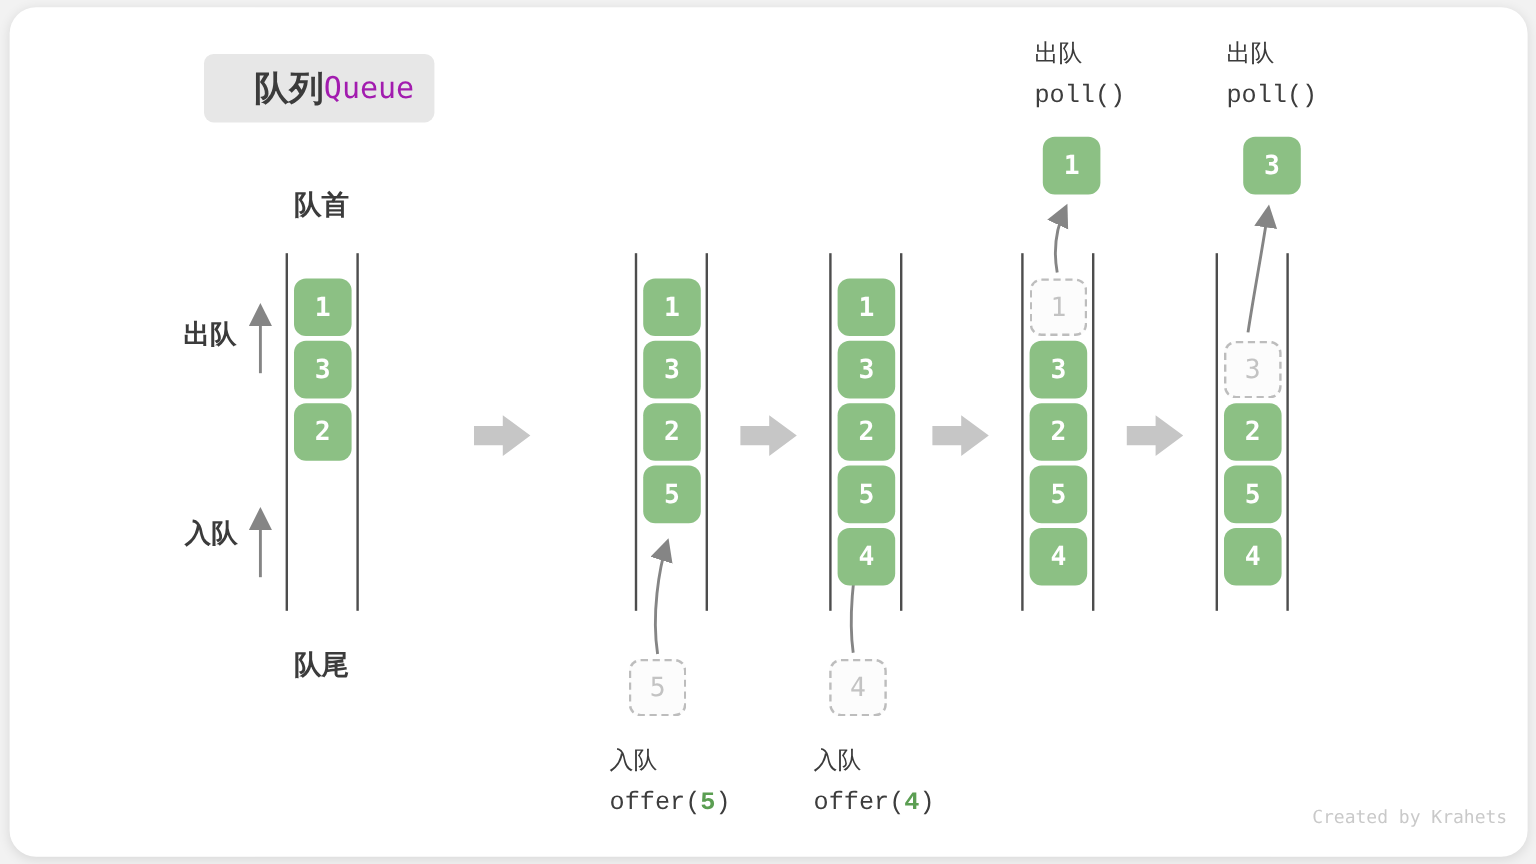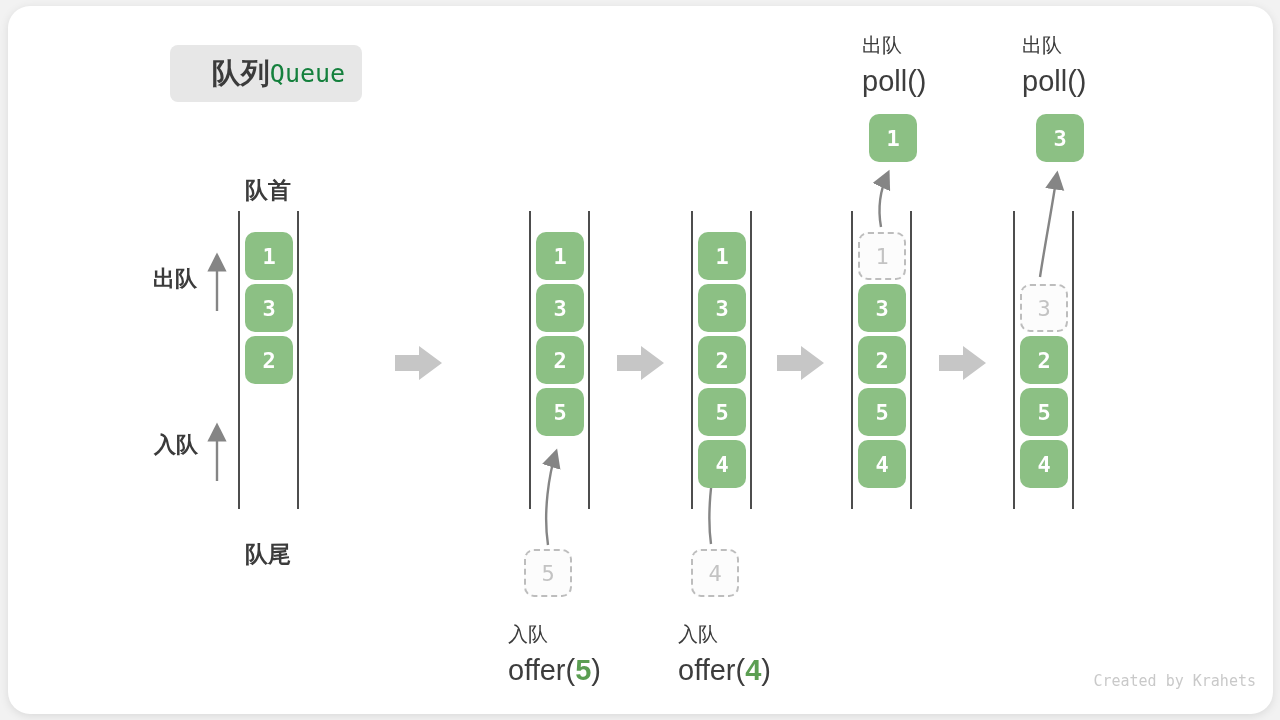--- a/index.html
+++ b/index.html
@@ -6,37 +6,37 @@
     --green:#8cc084; --cell-text:#ffffff; --ghost-border:#bdbdbd; --ghost-bg:#fcfcfc;
     --ghost-text:#c3c3c3; --line:#4d4d4d; --label:#3b3b3b; --mono-text:#3d3d3d;
     --big-arrow:#c6c6c6; --thin-arrow:#858585; --title-bg:#e7e7e7; --green-digit:#5b9e52;
     --signature:#c9c9c9;
   }
   *{margin:0;padding:0;box-sizing:border-box;}
   body{width:1280px;height:720px;background:#f2f2f2;font-family:"Liberation Sans",sans-serif;position:relative;overflow:hidden;}
   .card{position:absolute;left:8px;top:6px;width:1265px;height:708px;background:#ffffff;border-radius:22px;box-shadow:0 2px 10px rgba(0,0,0,.10);}
   .title-box{position:absolute;left:170px;top:45px;width:192px;height:57px;background:var(--title-bg);border-radius:8px;display:flex;align-items:center;justify-content:center;padding-left:25px;}
   .title-cn{font-size:29px;font-weight:bold;color:var(--label);}
-  .title-en{font-family:"DejaVu Sans Mono",monospace;font-size:25px;color:#15803d;}
+  .title-en{font-family:"DejaVu Sans Mono",monospace;font-size:25px;color:#a21caf;}
   .cjk-bold{font-weight:bold;color:var(--label);}
-  .head-label{position:absolute;left:218px;top:155px;width:100px;text-align:center;font-size:23px;margin-top:20px;}
+  .head-label{position:absolute;left:218px;top:155px;width:100px;text-align:center;font-size:23px;}
   .tail-label{position:absolute;left:218px;top:539px;width:100px;text-align:center;font-size:23px;}
   .side-label{position:absolute;font-size:22px;font-weight:bold;color:var(--label);}
   .queue-col{position:absolute;top:211px;height:298px;width:61px;border-left:2px solid var(--line);border-right:2px solid var(--line);}
   .cell{position:absolute;left:5px;width:48px;height:48px;border-radius:10px;background:var(--green);
         color:var(--cell-text);display:flex;align-items:center;justify-content:center;
         font-family:"DejaVu Sans Mono",monospace;font-size:22px;font-weight:bold;}
   .cell.ghost{background:var(--ghost-bg);border:2px dashed var(--ghost-border);color:var(--ghost-text);font-weight:normal;}
   .floating-cell{position:absolute;width:48px;height:48px;border-radius:10px;display:flex;align-items:center;justify-content:center;
         font-family:"DejaVu Sans Mono",monospace;font-size:22px;}
   .floating-cell.solid{background:var(--green);color:var(--cell-text);font-weight:bold;}
   .floating-cell.ghost{background:var(--ghost-bg);border:2px dashed var(--ghost-border);color:var(--ghost-text);}
   .op-label{position:absolute;line-height:36px;white-space:nowrap;}
   .op-cn{font-size:20px;color:var(--label);display:block;}
-  .op-code{font-family:Liberation Sans, sans-serif;font-size:29px;color:var(--mono-text);display:block;}
+  .op-code{font-family:Liberation Mono, monospace;font-size:21px;color:var(--mono-text);display:block;}
   .op-code .arg{color:var(--green-digit);font-weight:bold;}
   .signature{position:absolute;right:24px;top:672px;font-family:"DejaVu Sans Mono",monospace;font-size:15px;color:var(--signature);}
   svg.overlay{position:absolute;left:0;top:0;width:1280px;height:720px;pointer-events:none;}
   .thin{stroke:var(--thin-arrow);stroke-width:2.4;fill:none;}
   .bigarrow{fill:var(--big-arrow);}
   .arrowhead-path{fill:var(--thin-arrow);}
 </style>
 </head>
 <body>
 

